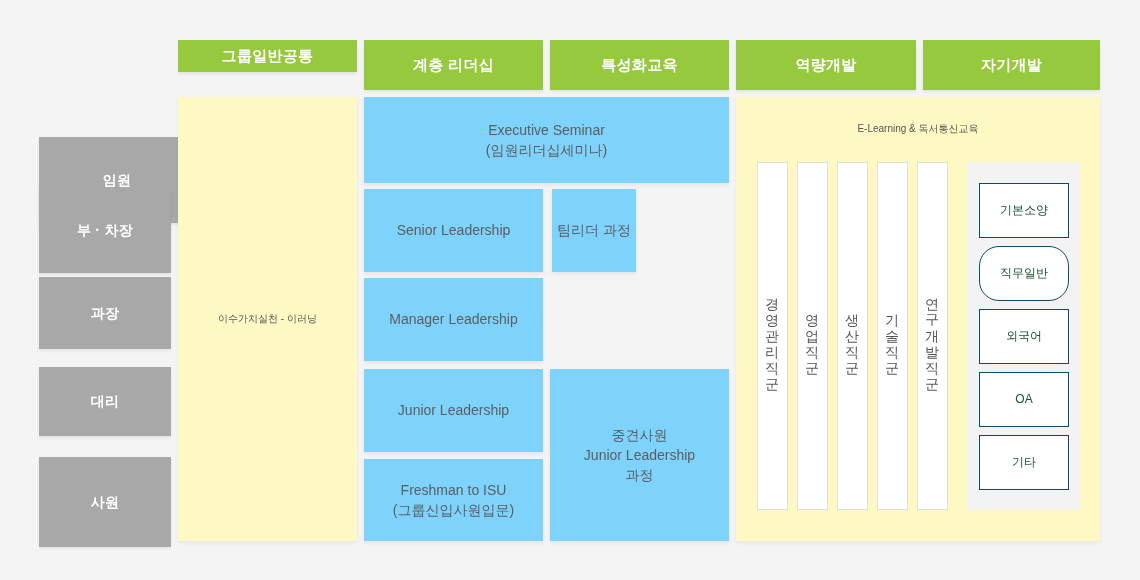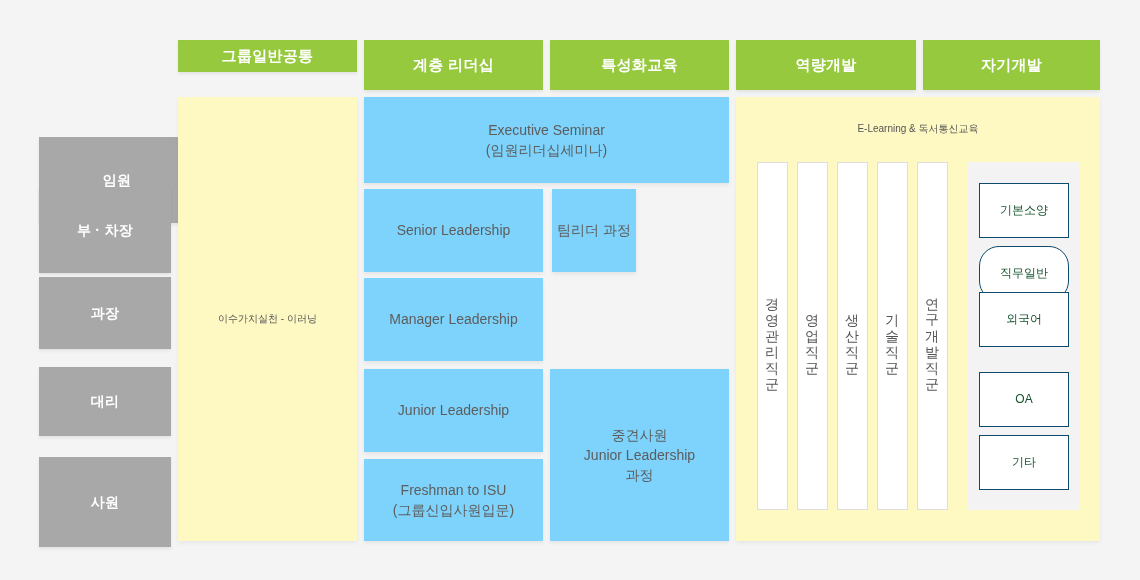--- a/index.html
+++ b/index.html
@@ -211,21 +211,21 @@
   <div class="tray" style="position:absolute; left:967px; top:162px; width:113px; height:348px;"></div>
 
   <div class="box tray-chip" style="left:979px; top:183px; width:90px; height:55px;">
     <span>기본소양</span>
   </div>
 
   <div class="box tray-chip" style="left:979px; top:246px; width:90px; height:55px;border-radius:20px;">
     <span>직무일반</span>
   </div>
 
-  <div class="box tray-chip" style="left:979px; top:292px; width:90px; height:55px;">
+  <div class="box tray-chip" style="left:979px; top:309px; width:90px; height:55px;">
     <span>외국어</span>
   </div>
 
   <div class="box tray-chip" style="left:979px; top:372px; width:90px; height:55px;">
     <span>OA</span>
   </div>
 
   <div class="box tray-chip" style="left:979px; top:435px; width:90px; height:55px;">
     <span>기타</span>
   </div>

